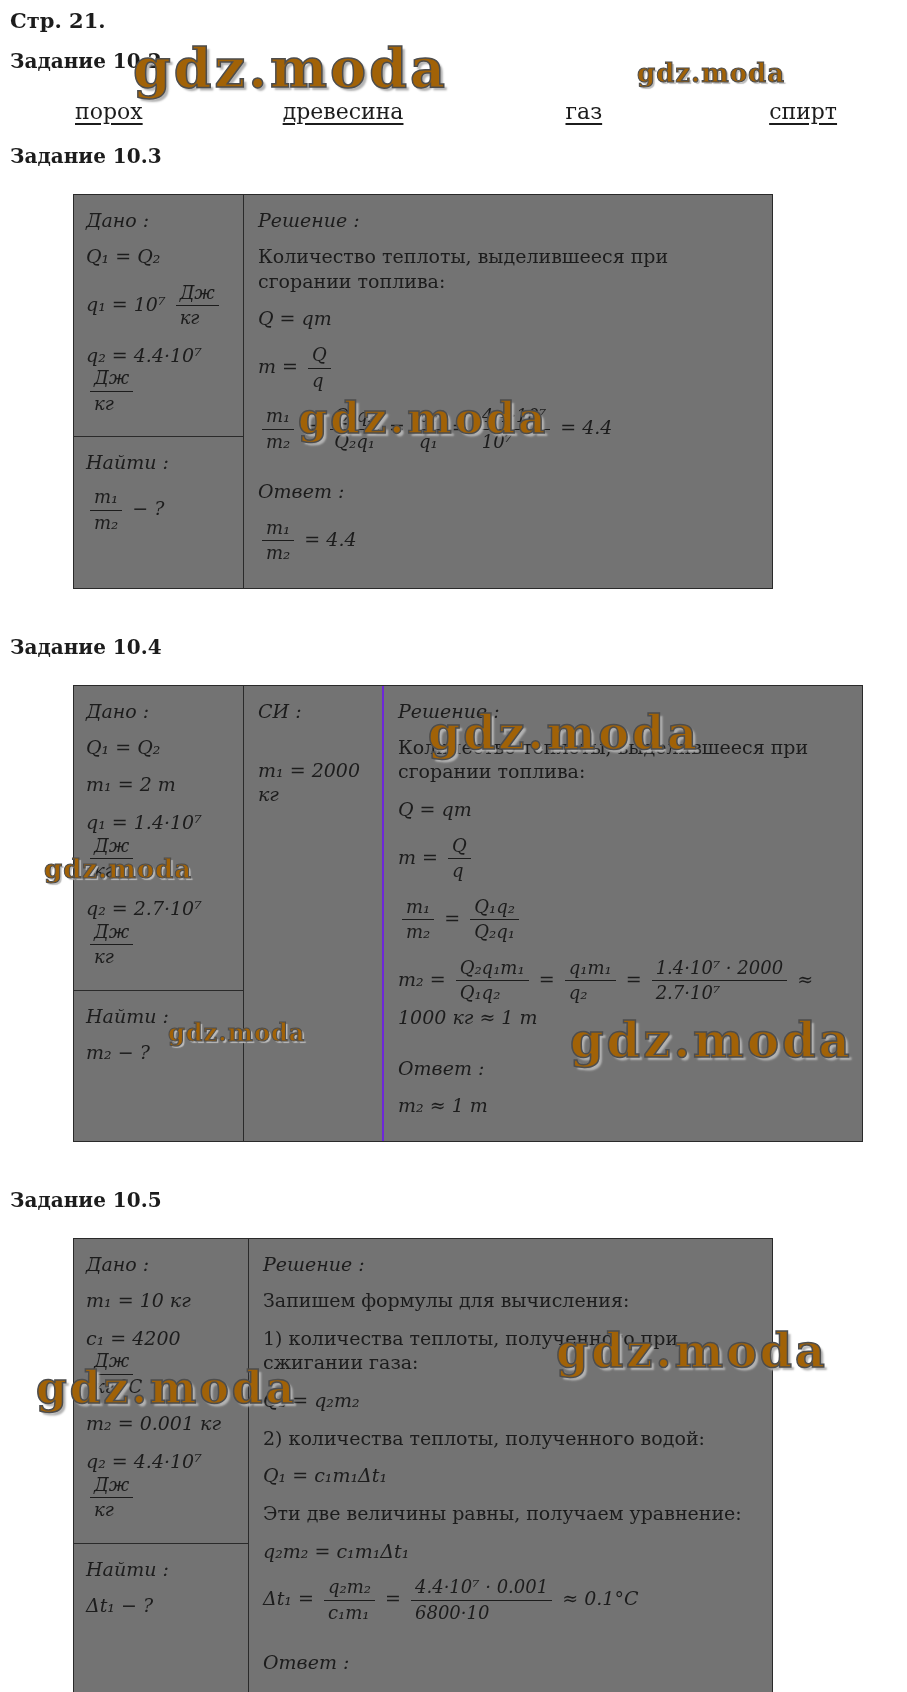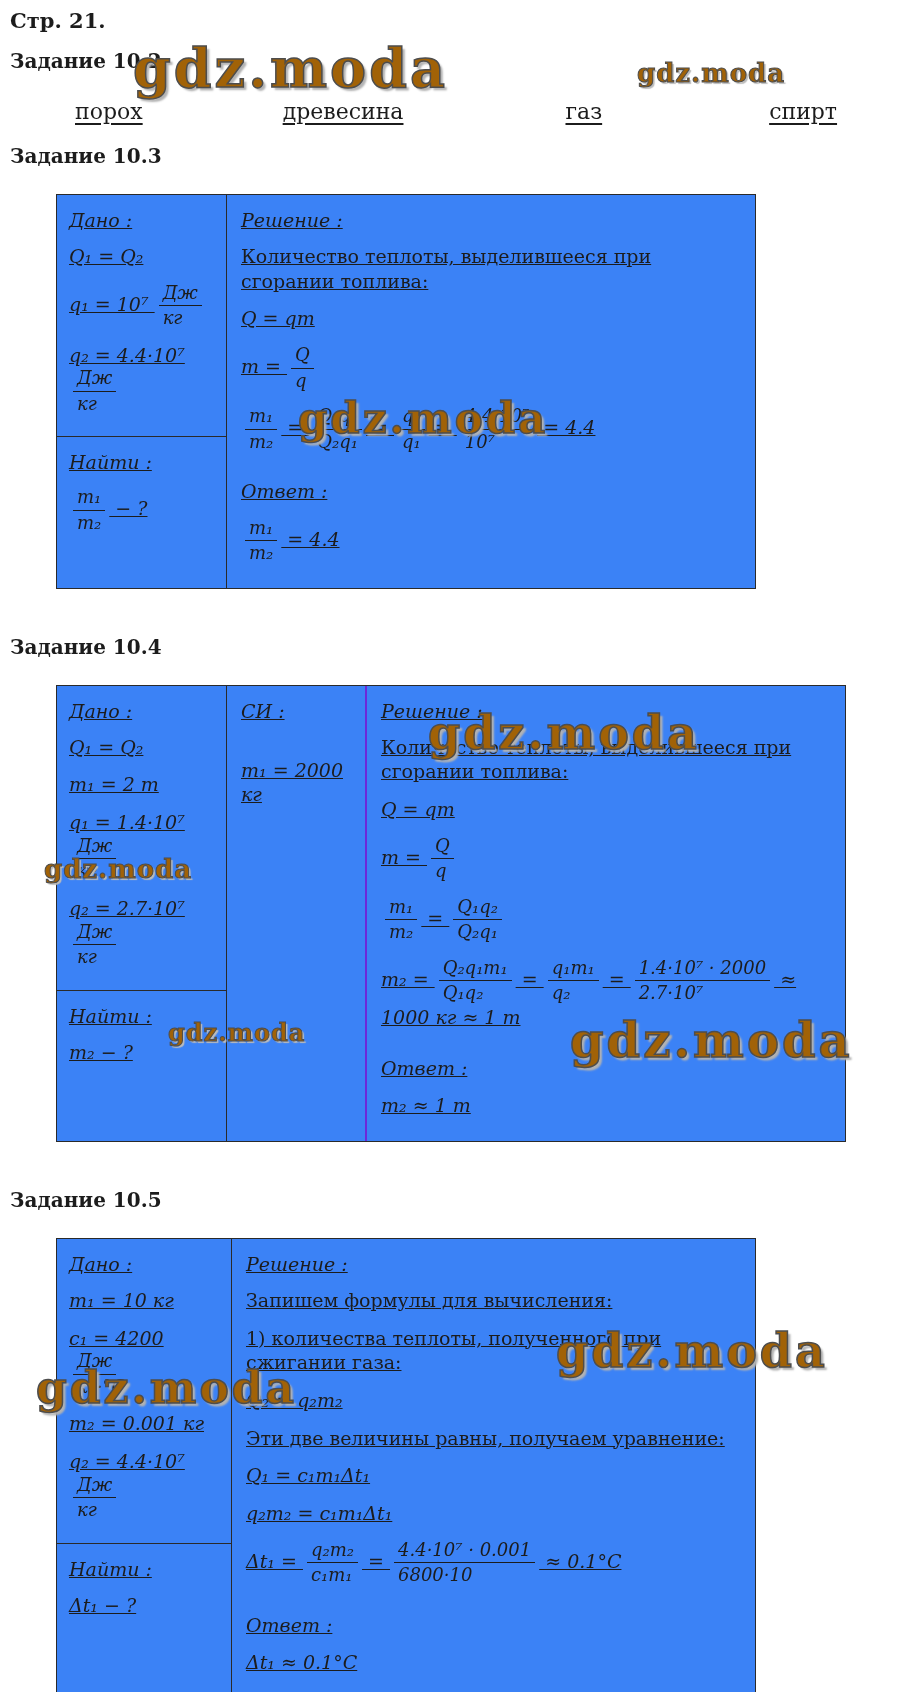--- a/index.html
+++ b/index.html
@@ -16,23 +16,22 @@
   }
   .page-header{font-weight:bold;font-size:21px;margin-bottom:16px;}
   .task-title{font-weight:bold;font-size:20px;margin-bottom:26px;}
   .task-title.mt{margin-top:46px;}
   .answers-row{margin-bottom:20px;font-size:22px;white-space:nowrap;}
   .answer-word{display:inline-block;text-decoration:underline;text-underline-offset:4px;}
 
   .solution-table{
     display:flex;
     border:1px solid #2a2a2a;
-    margin-left:46px;
-    background:#3b82f6;
-    text-decoration:underline;
+    margin-left:63px;
+    background:#737373;
   }
   .solution-table.t3{width:700px;min-height:345px;margin-bottom:46px;}
   .solution-table.t4{width:790px;min-height:420px;margin-bottom:32px;}
   .solution-table.t5{width:700px;min-height:440px;}
 
   .col{padding:6px 14px 10px;}
   .col-left{display:flex;flex-direction:column;padding:0;border-right:1px solid #2a2a2a;flex:0 0 auto;}
   .t3 .col-left{width:170px;}
   .t4 .col-left{width:170px;}
   .t5 .col-left{width:175px;}
@@ -241,22 +240,23 @@
             <div class="line math">Δt₁ − ?</div>
           </div>
       </div>
     </div>
     <div class="col col-solution">
       <div class="label">Решение :</div>
       <div>
           <div class="line txt">Запишем формулы для вычисления:</div>
           <div class="line txt">1) количества теплоты, полученного при сжигании газа:</div>
           <div class="line math">Q₂ = q₂m₂</div>
+          <div class="line txt">2) количества теплоты, полученного водой:</div>
+          <div class="line math">Q₁ = c₁m₁Δt₁</div>
           <div class="line txt">Эти две величины равны, получаем уравнение:</div>
-          <div class="line math">Q₁ = c₁m₁Δt₁</div>
           <div class="line math">q₂m₂ = c₁m₁Δt₁</div>
           <div class="line math">Δt₁ = <span class="frac">
               <span class="num">q₂m₂</span>
               <span class="den">c₁m₁</span>
             </span> = <span class="frac">
               <span class="num">4.4·10⁷ · 0.001</span>
               <span class="den">6800·10</span>
             </span> ≈ 0.1°C</div>
           <div class="line lbl">Ответ :</div>
           <div class="line math">Δt₁ ≈ 0.1°C</div>

